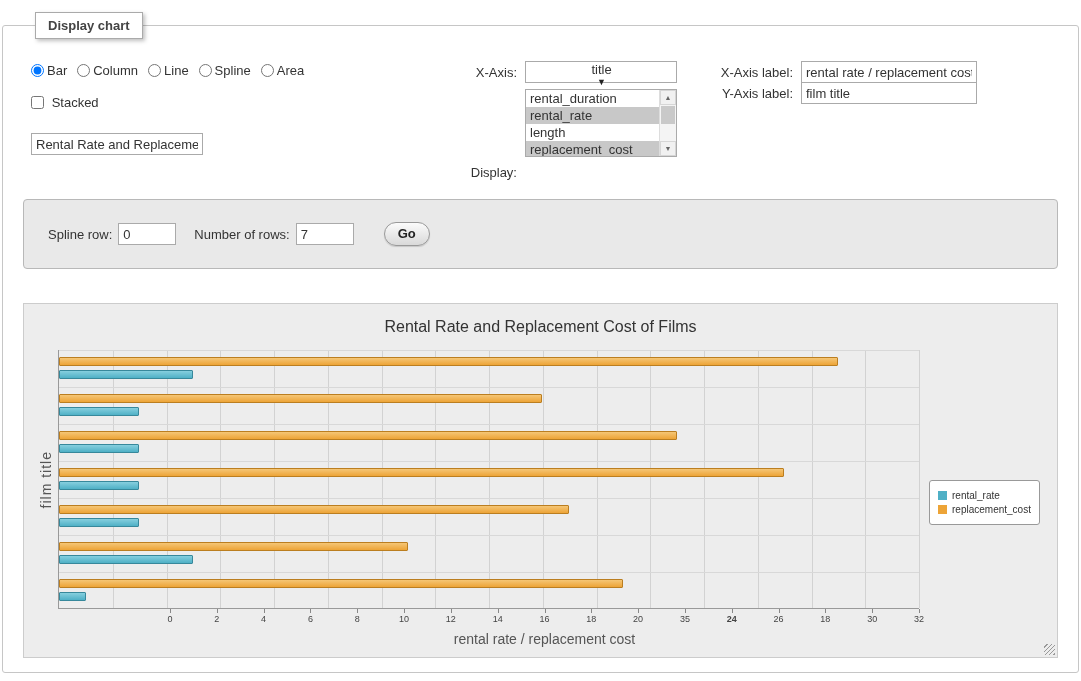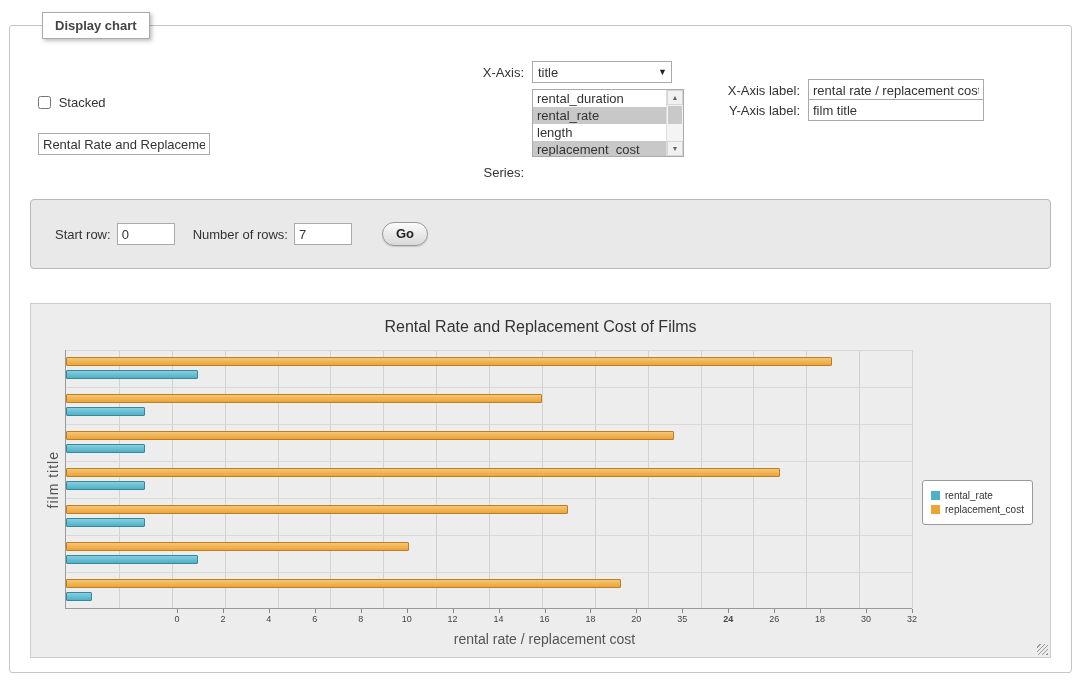--- a/index.html
+++ b/index.html
@@ -6,21 +6,21 @@
   body {
     margin: 0;
     background: #fff;
     font-family: "Liberation Sans", sans-serif;
     font-size: 13px;
     color: #333;
   }
   fieldset.outer {
     border: 1px solid #c6c6c6;
     border-radius: 3px;
-    margin: 12px 9px;
+    margin: 12px 2px;
     padding: 16px 20px 14px 20px;
   }
   fieldset.outer > legend {
     font-weight: bold;
     font-size: 13px;
     color: #444;
     background: #fff;
     border: 1px solid #aaa;
     padding: 5px 12px;
     margin-left: 12px;
@@ -39,23 +39,23 @@
     font-family: "Liberation Sans", sans-serif;
     font-size: 13px;
     height: 22px;
     color: #333;
     background: #fff;
   }
   .title-input { position: absolute; left: 8px; top: 78px; width: 172px; }
   .xaxis-row { position: absolute; left: 424px; top: 6px; display: flex; align-items: center; }
   .form-label { width: 70px; text-align: right; margin-right: 8px; color: #333; }
   .fake-select {
-    width: 140px; height: 22px; border: 1px solid #aaa; background: #fff;
+    width: 152px; height: 22px; border: 1px solid #aaa; background: #fff;
     display: flex; align-items: center; justify-content: space-between;
-    padding: 0 4px 0 5px; cursor: default;
+    padding: 0 4px 0 5px; cursor: default; flex-direction: column;
   }
   .fake-select .arrow { font-size: 9px; color: #222; }
   .series-label { position: absolute; left: 424px; top: 110px; width: 70px; text-align: right; }
   .multi-list {
     position: absolute; left: 502px; top: 34px; width: 152px; height: 68px;
     border: 1px solid #aaa; background: #fff; display: flex; overflow: hidden;
   }
   .list-options { flex: 1; overflow: hidden; }
   .list-options .option { padding: 1px 4px; height: 17px; line-height: 15px; white-space: nowrap; }
   .list-options .option.selected { background: #c8c8c8; }
@@ -65,21 +65,21 @@
   }
   .scroll-btn {
     height: 15px; background: #f1f1f1; border: 1px solid #d6d6d6;
     font-size: 7px; color: #666; display: flex; align-items: center; justify-content: center;
   }
   .scroll-track { flex: 1; position: relative; }
   .scroll-thumb { position: absolute; top: 1px; left: 1px; right: 1px; height: 18px; background: #c9c9c9; }
   .right-row { position: absolute; left: 690px; display: flex; align-items: center; }
   .right-row .form-label { width: 80px; }
   .right-row input { width: 176px; }
-  .row1 { top: 24px; } .row2 { top: 44px; }
+  .row1 { top: 6px; } .row2 { top: 27px; }
   
   .rows-box {
     margin-top: 26px; background: #e9e9e9; border: 1px solid #b8b8b8; border-radius: 4px;
     padding: 22px 24px; display: flex; align-items: center;
   }
   .rows-box label { margin-right: 6px; }
   .rows-box input { width: 58px; }
   .gap { margin-left: 18px; }
   .go-btn {
     margin-left: 30px; border: 1px solid #999; border-radius: 12px;
@@ -139,39 +139,40 @@
     background: repeating-linear-gradient(135deg, transparent 0 2px, #999 2px 3px);
   }
 </style>
 </head>
 <body>
 
 <fieldset class="outer">
   <legend>Display chart</legend>
 
   <div class="controls">
+    <div class="radios"><label><input type="radio" name="charttype" checked="" style="">Bar</label><label><input type="radio" name="charttype" style="">Column</label><label><input type="radio" name="charttype" style="">Line</label><label><input type="radio" name="charttype" style="">Spline</label><label><input type="radio" name="charttype" style="">Area</label></div>
 
     <div class="stacked-row">
       <label>
         <input type="checkbox" style="">
         <span>Stacked</span>
       </label>
     </div>
 
     <input type="text" class="title-input" value="Rental Rate and Replacement Cost of Films" style="">
 
     <div class="xaxis-row">
       <span class="form-label">X-Axis:</span>
       <div class="fake-select">
         <span>title</span>
         <span class="arrow">▼</span>
       </div>
     </div>
 
-    <span class="series-label">Series:</span>
+    <span class="series-label">Display:</span>
     <div class="multi-list">
       <div class="list-options">
           <div class="option">rental_duration</div>
           <div class="option selected">rental_rate</div>
           <div class="option">length</div>
           <div class="option selected">replacement_cost</div>
         </div>
       <div class="list-scrollbar">
         <div class="scroll-btn">▲</div>
         <div class="scroll-track">
@@ -185,21 +186,21 @@
       <span class="form-label">X-Axis label:</span>
       <input type="text" value="rental rate / replacement cost" style="">
     </div>
     <div class="right-row row2">
       <span class="form-label">Y-Axis label:</span>
       <input type="text" value="film title" style="">
     </div>
   </div>
 
   <div class="rows-box">
-    <label>Start row:</label>
+    <label>Spline row:</label>
     <input type="text" value="0" style="">
     <label class="gap">Number of rows:</label>
     <input type="text" value="7" style="">
     <button class="go-btn">Go</button>
   </div>
 
   <div class="chart-box">
     <div class="chart-title">Rental Rate and Replacement Cost of Films</div>
     <div class="chart-body">
       <div class="ylab-col">

